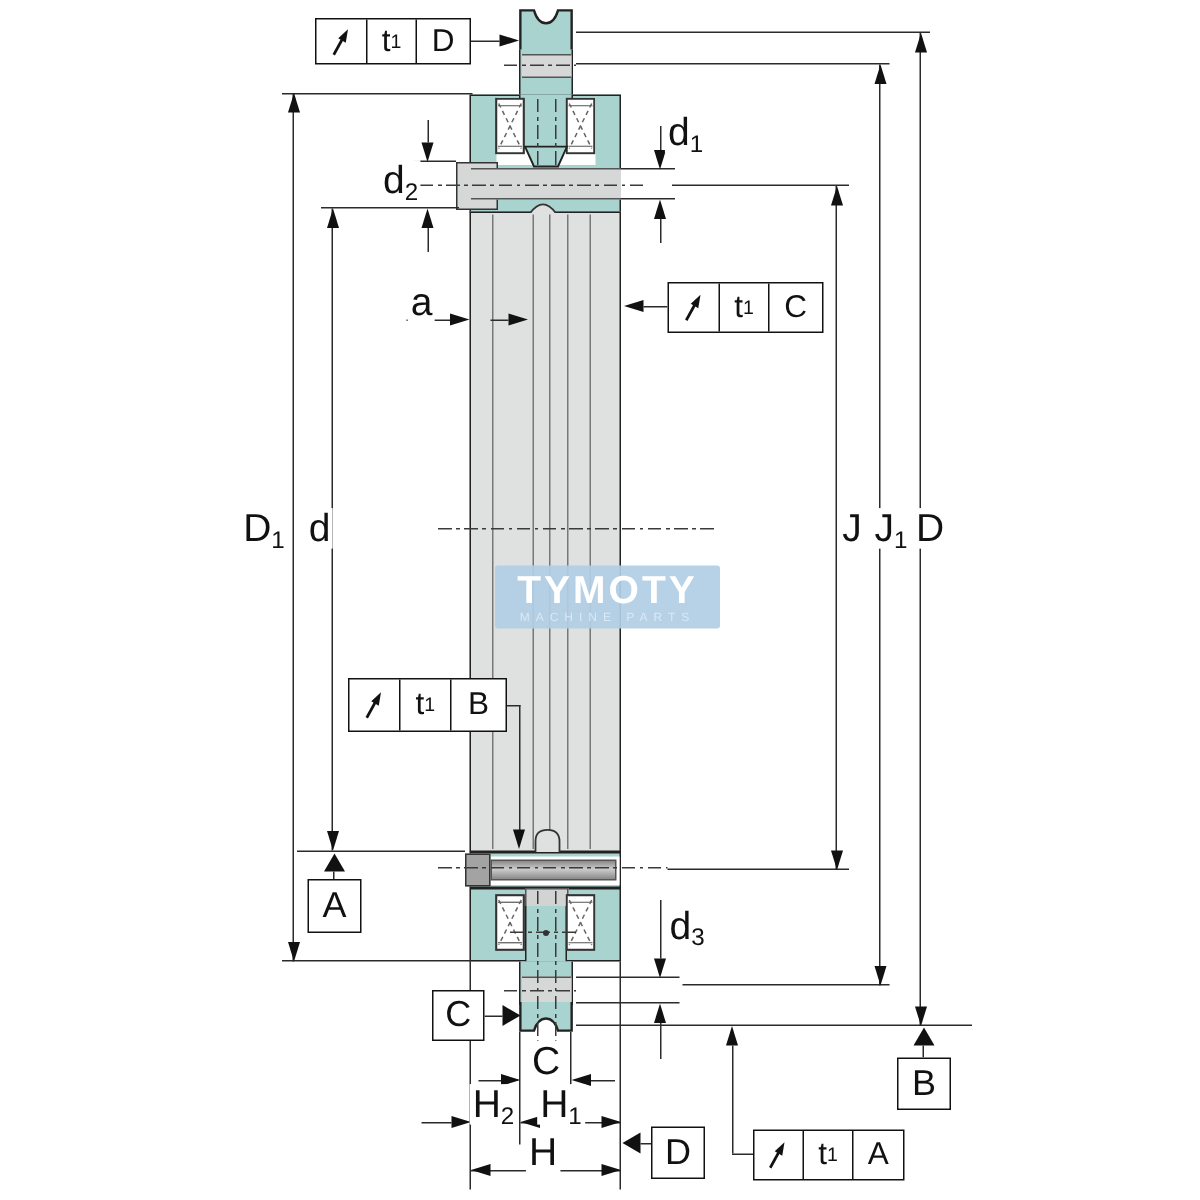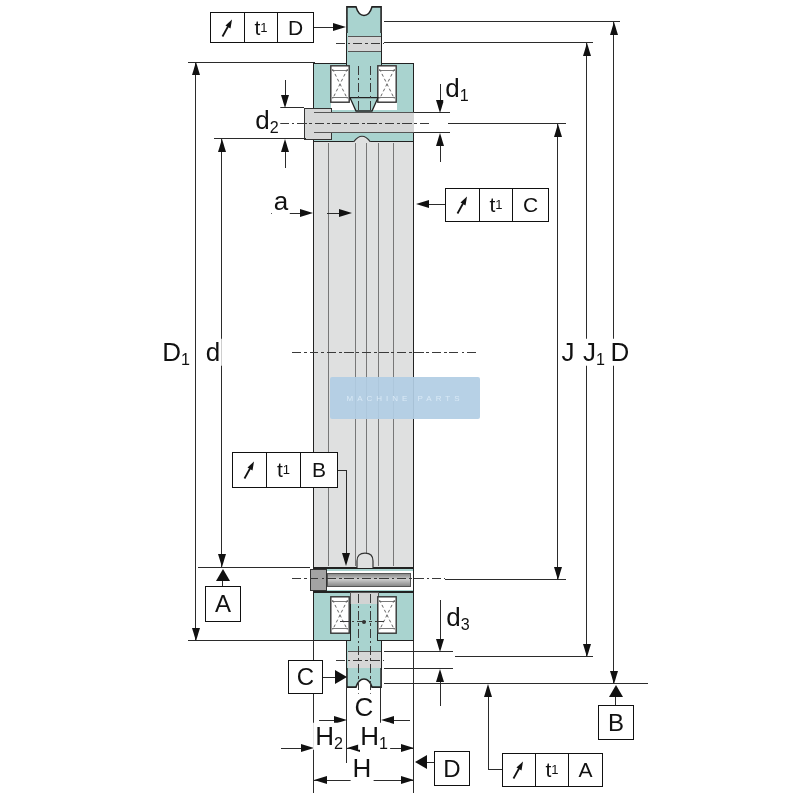--- a/index.html
+++ b/index.html
@@ -299,16 +299,17 @@
     <div class="tcell" style="width:33px;">
         <span>t</span>
         <sub>1</sub>
       </div>
     <div class="tcell" style="width:33px;">
         <span>A</span>
       </div>
   </div>
 
   <div class="wmark">
+    <div class="brand">TYMOTY</div>
     <div class="tagline">MACHINE PARTS</div>
   </div>
 
 </div>
 
 </body></html>

